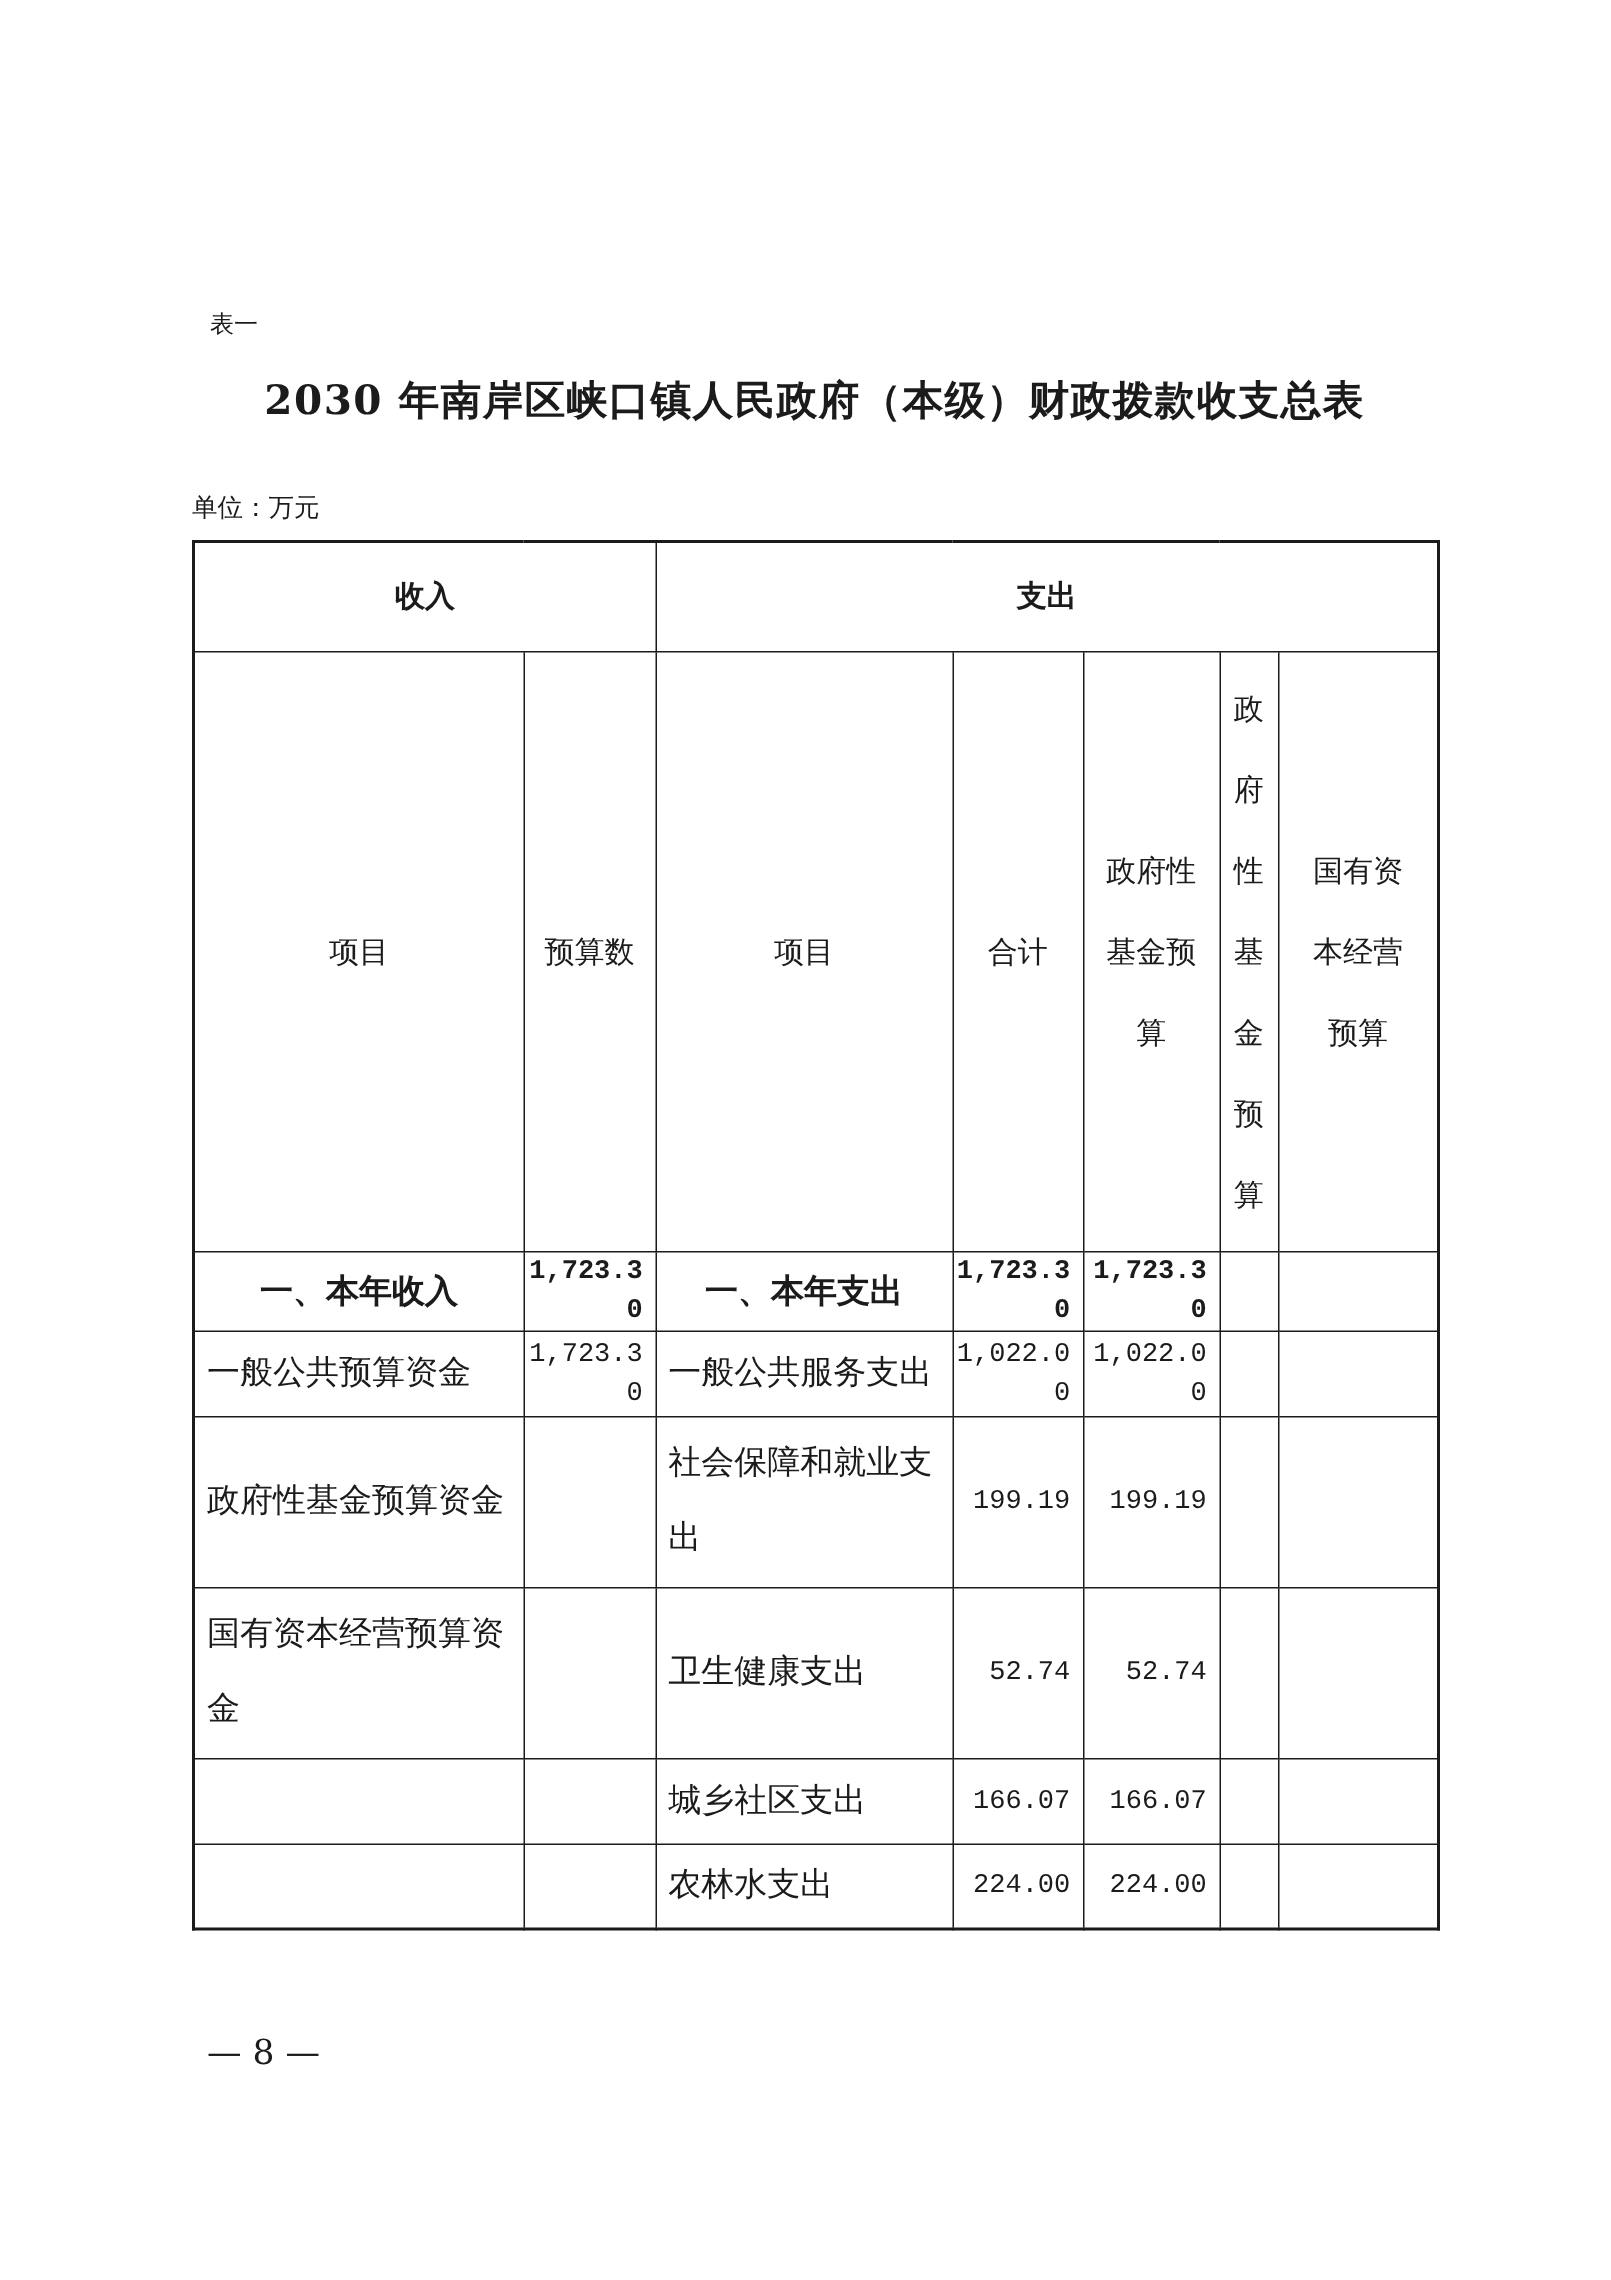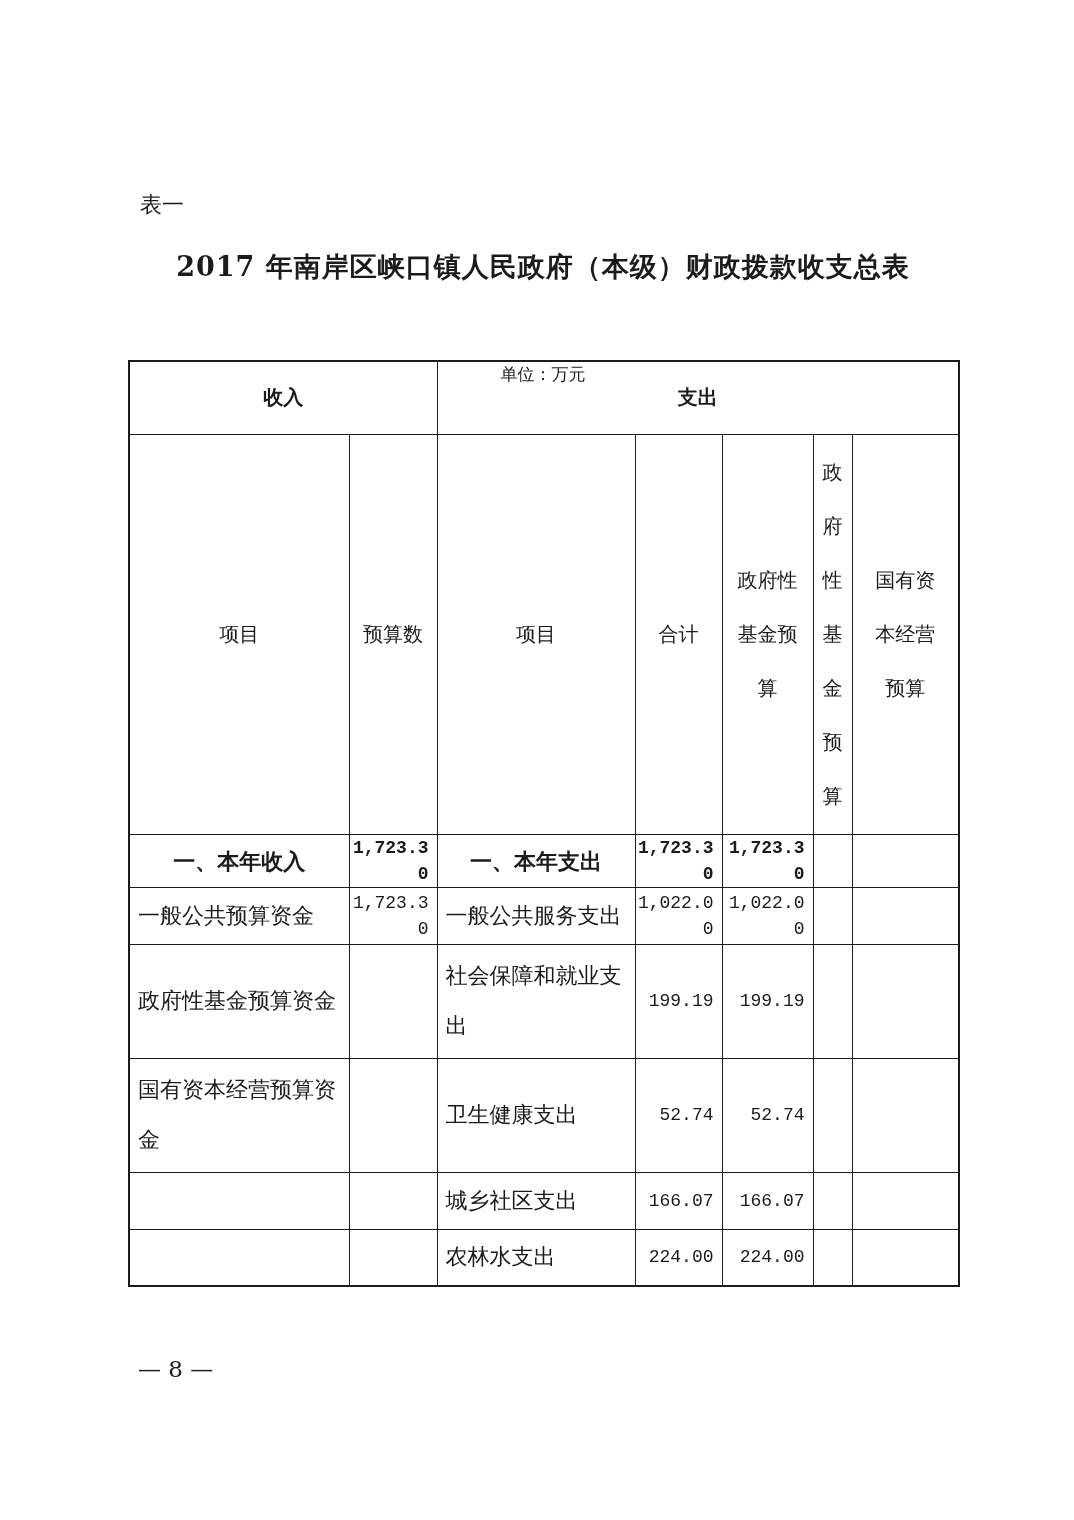--- a/index.html
+++ b/index.html
@@ -5,34 +5,33 @@
   * { box-sizing: border-box; }
   html, body { margin: 0; padding: 0; }
   body {
     width: 1074px; height: 1520px;
     background: #ffffff;
     color: #1b1b1b;
     position: relative;
     font-family: "DejaVu Serif", "Liberation Serif", serif;
   }
   .table-label {
-    position: absolute; left: 140px; top: 190px;
-    font-size: 22px;
+    position: absolute; left: 140px; top: 206px;
+    font-size: 16px;
   }
   .doc-title {
     position: absolute; left: 128px; top: 249px; width: 830px;
     text-align: center;
     font-size: 27px; font-weight: bold;
     letter-spacing: 1px;
   }
   .unit-note {
     position: absolute; left: 128px; top: 327px; width: 830px;
-    text-align: center;
+    text-align: left;
     font-size: 17px;
-    margin-top: 36px;
   }
   table.budget {
     position: absolute; left: 128px; top: 360px;
     width: 830px;
     border-collapse: collapse;
     table-layout: fixed;
     border: 2px solid #1b1b1b;
   }
   table.budget td {
     border: 1.5px solid #1b1b1b;
@@ -87,21 +86,21 @@
   .page-number {
     position: absolute; left: 138px; top: 1356px;
     font-size: 23px;
   }
 </style>
 </head>
 <body>
 
 <div class="table-label">表一</div>
 
-<h1 class="doc-title" style="margin:0">2017 年南岸区峡口镇人民政府（本级）财政拨款收支总表</h1>
+<h1 class="doc-title" style="margin:0">2030 年南岸区峡口镇人民政府（本级）财政拨款收支总表</h1>
 
 <div class="unit-note">单位：万元</div>
 
 <table class="budget">
   <colgroup>
     <col style="width:220px">
     <col style="width:88px">
     <col style="width:198px">
     <col style="width:87px">
     <col style="width:91px">

